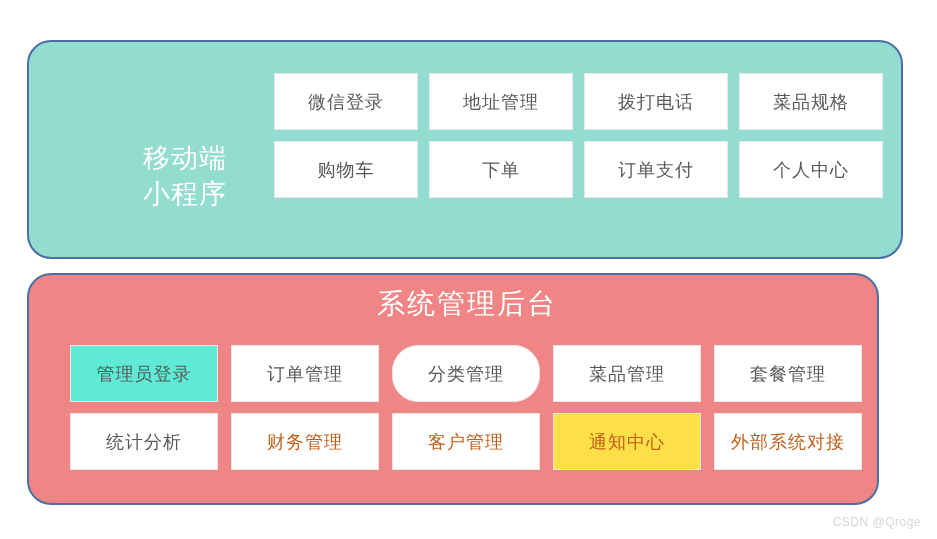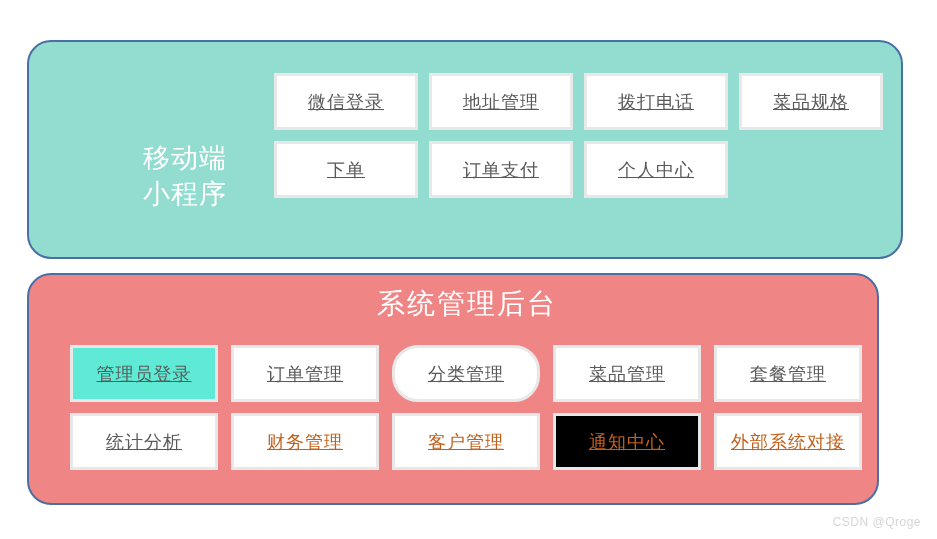--- a/index.html
+++ b/index.html
@@ -90,30 +90,29 @@
     display: grid;
     grid-template-columns: repeat(5, 148px);
     grid-template-rows: repeat(2, 57px);
     column-gap: 13px;
     row-gap: 11px;
   }
 
   
   .cell {
     background: #ffffff;
-    border: 3px solid #3b82f6;
+    border: 1px solid #3b82f6;
     box-sizing: border-box;
     display: flex;
     align-items: center;
     justify-content: center;
     color: #595959;
     font-size: 18px;
     letter-spacing: 1px;
     white-space: nowrap;
-    text-decoration: underline;
   }
   .cell.accent {
     color: #c2601b;
   }
 
   
   #watermark {
     position: absolute;
     right: 16px;
     bottom: 10px;
@@ -129,37 +128,38 @@
 <div id="canvas" style="background: rgb(255, 255, 255);">
 
   <section id="mobile-panel" class="panel" style="background: rgb(146, 220, 208); border-color: rgb(74, 111, 165);">
     <div id="mobile-panel-label" style="color: rgb(255, 255, 255);">移动端
 小程序</div>
     <div id="mobile-grid">
         <div class="cell" style="background: rgb(255, 255, 255); border-color: rgb(232, 232, 232); color: rgb(89, 89, 89);">微信登录</div>
         <div class="cell" style="background: rgb(255, 255, 255); border-color: rgb(232, 232, 232); color: rgb(89, 89, 89);">地址管理</div>
         <div class="cell" style="background: rgb(255, 255, 255); border-color: rgb(232, 232, 232); color: rgb(89, 89, 89);">拨打电话</div>
         <div class="cell" style="background: rgb(255, 255, 255); border-color: rgb(232, 232, 232); color: rgb(89, 89, 89);">菜品规格</div>
+        <div class="cell" style="background: rgb(255, 255, 255); border-color: rgb(232, 232, 232); color: rgb(89, 89, 89);">购物车</div>
         <div class="cell" style="background: rgb(255, 255, 255); border-color: rgb(232, 232, 232); color: rgb(89, 89, 89);">下单</div>
         <div class="cell" style="background: rgb(255, 255, 255); border-color: rgb(232, 232, 232); color: rgb(89, 89, 89);">订单支付</div>
         <div class="cell" style="background: rgb(255, 255, 255); border-color: rgb(232, 232, 232); color: rgb(89, 89, 89);">个人中心</div>
       </div>
   </section>
 
   <section id="admin-panel" class="panel" style="background: rgb(239, 133, 133); border-color: rgb(74, 111, 165);">
     <div id="admin-panel-title" style="color: rgb(255, 255, 255);">系统管理后台</div>
     <div id="admin-grid">
         <div class="cell" style="background: #5eead4; border-color: rgb(232, 232, 232); color: rgb(89, 89, 89);">管理员登录</div>
         <div class="cell" style="background: rgb(255, 255, 255); border-color: rgb(232, 232, 232); color: rgb(89, 89, 89);">订单管理</div>
         <div class="cell" style="background: rgb(255, 255, 255); border-color: rgb(232, 232, 232); color: rgb(89, 89, 89); border-radius: 26px;">分类管理</div>
         <div class="cell" style="background: rgb(255, 255, 255); border-color: rgb(232, 232, 232); color: rgb(89, 89, 89);">菜品管理</div>
         <div class="cell" style="background: rgb(255, 255, 255); border-color: rgb(232, 232, 232); color: rgb(89, 89, 89);">套餐管理</div>
         <div class="cell" style="background: rgb(255, 255, 255); border-color: rgb(232, 232, 232); color: rgb(89, 89, 89);">统计分析</div>
         <div class="cell accent" style="background: rgb(255, 255, 255); border-color: rgb(232, 232, 232); color: rgb(194, 96, 27);">财务管理</div>
         <div class="cell accent" style="background: rgb(255, 255, 255); border-color: rgb(232, 232, 232); color: rgb(194, 96, 27);">客户管理</div>
-        <div class="cell accent" style="background: #000000; border-color: rgb(232, 232, 232); color: rgb(194, 96, 27);">通知中心</div>
+        <div class="cell accent" style="background: #fde047; border-color: rgb(232, 232, 232); color: rgb(194, 96, 27);">通知中心</div>
         <div class="cell accent" style="background: rgb(255, 255, 255); border-color: rgb(232, 232, 232); color: rgb(194, 96, 27); text-align: center;">外部系统对接</div>
       </div>
   </section>
 
   <div id="watermark" style="color: rgb(214, 214, 214);">CSDN @Qroge</div>
 
 </div>
 
 </body></html>

